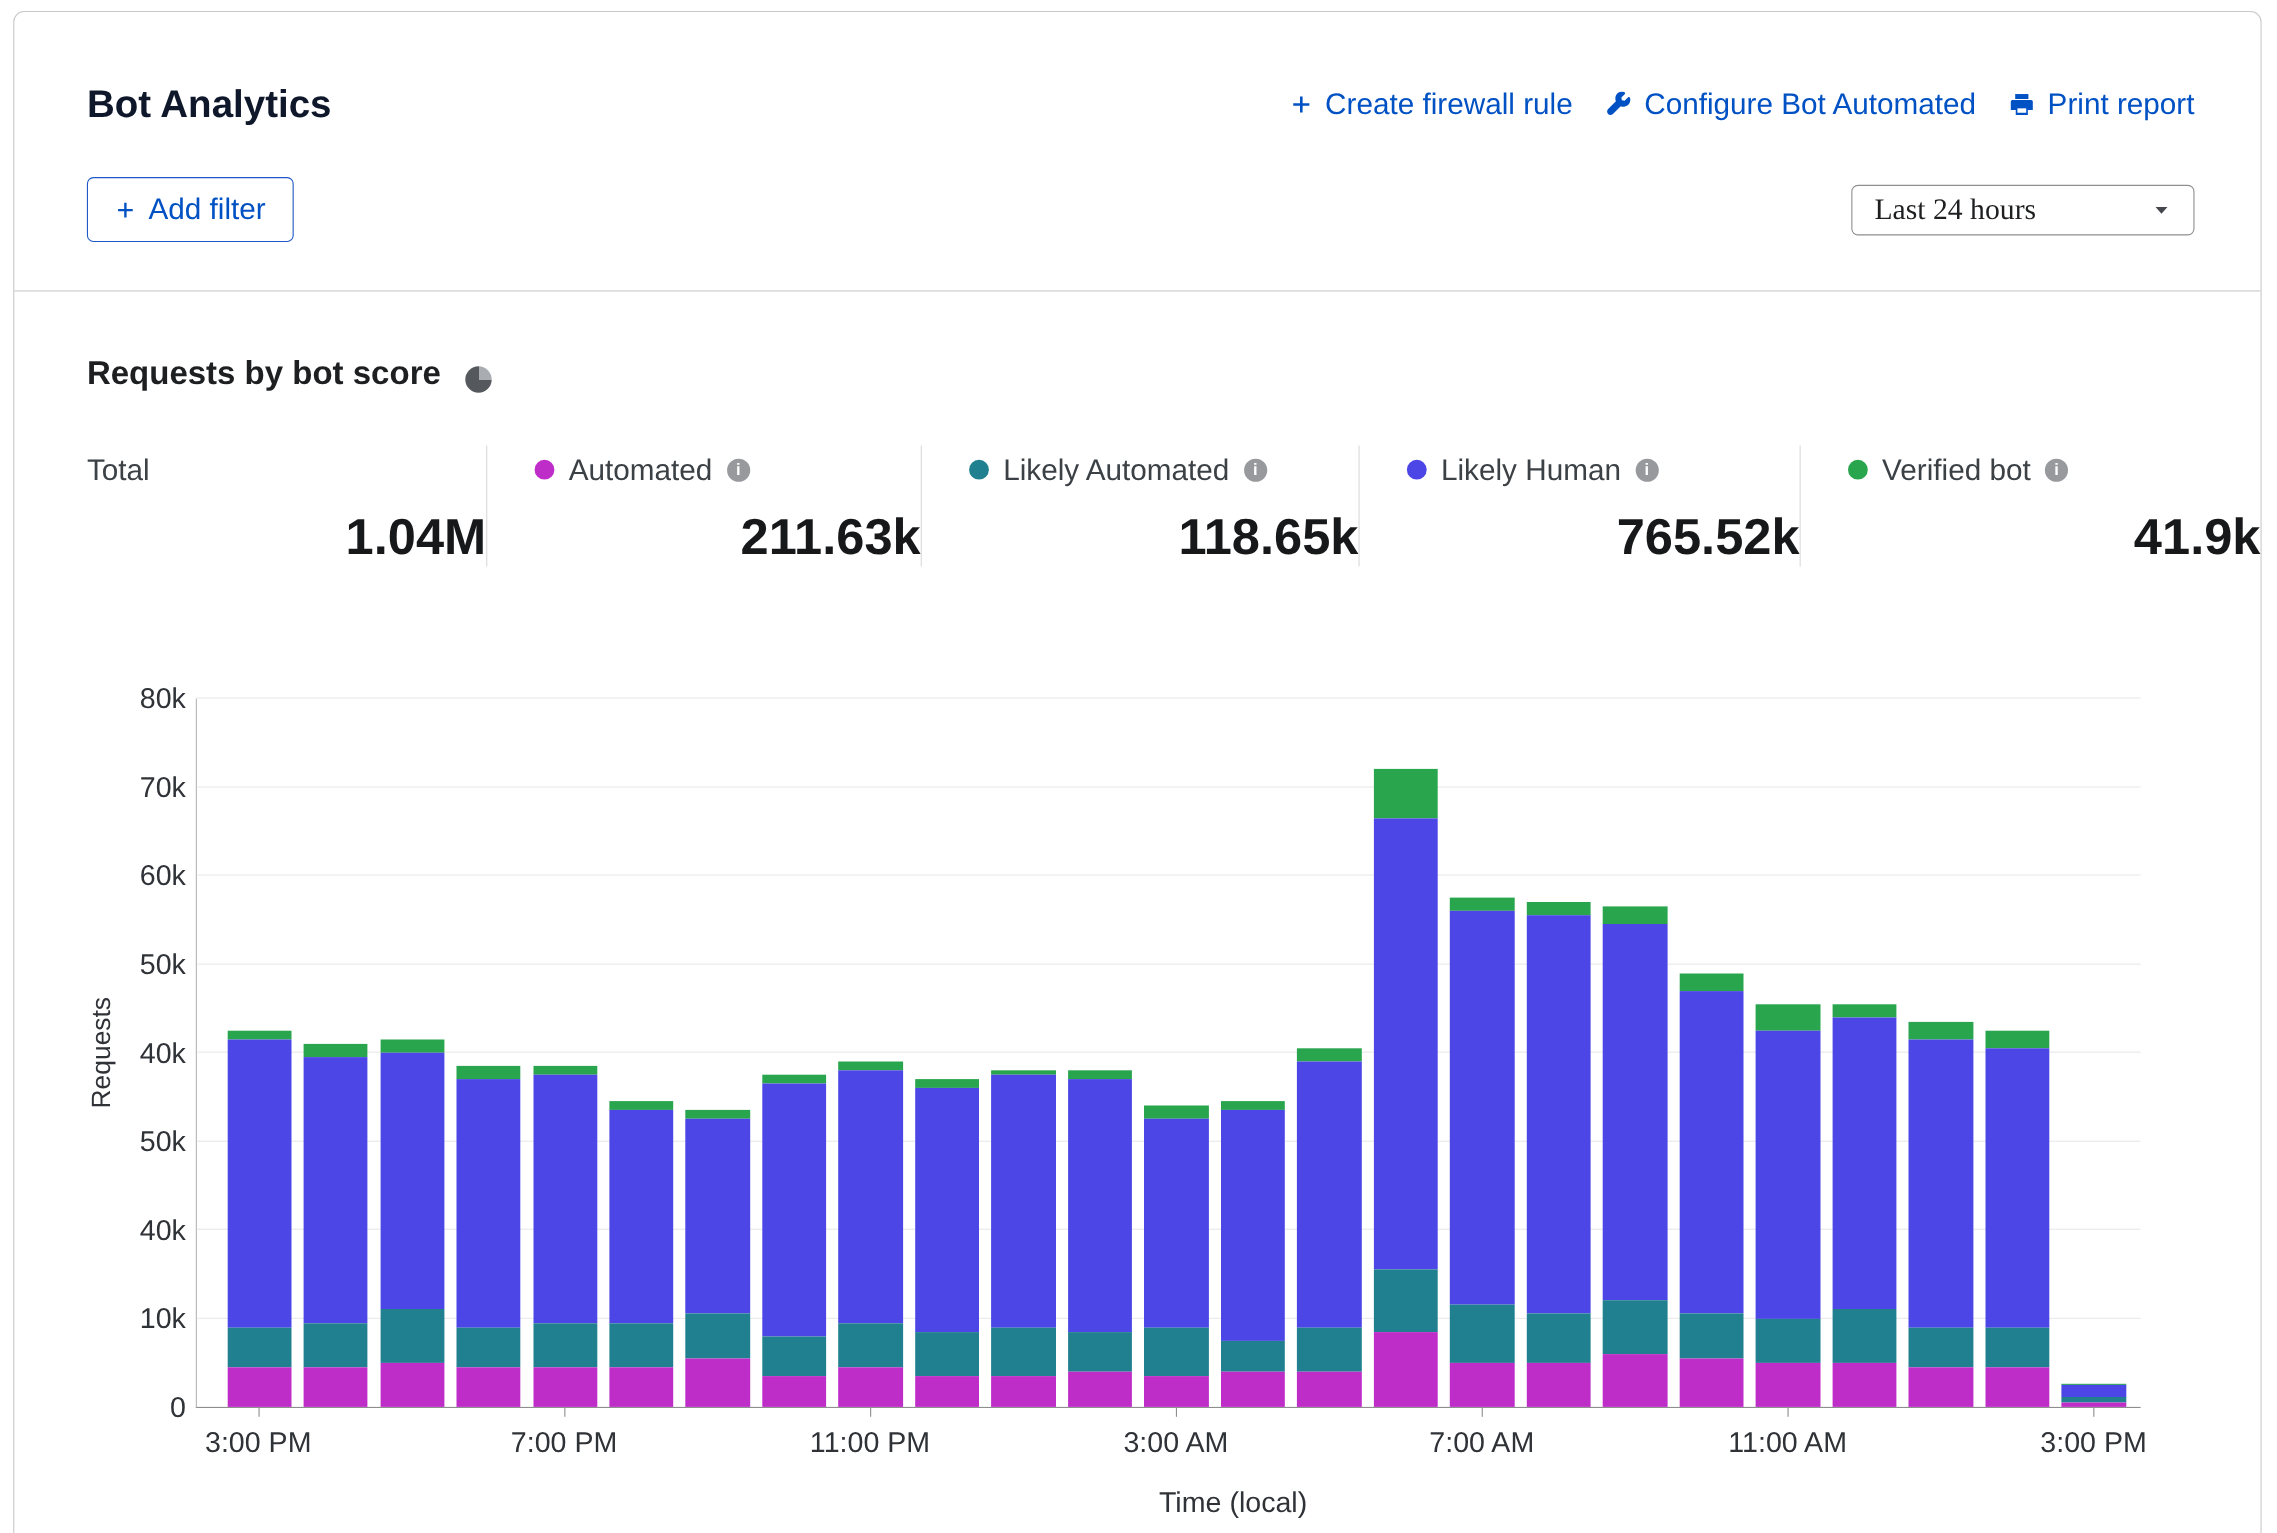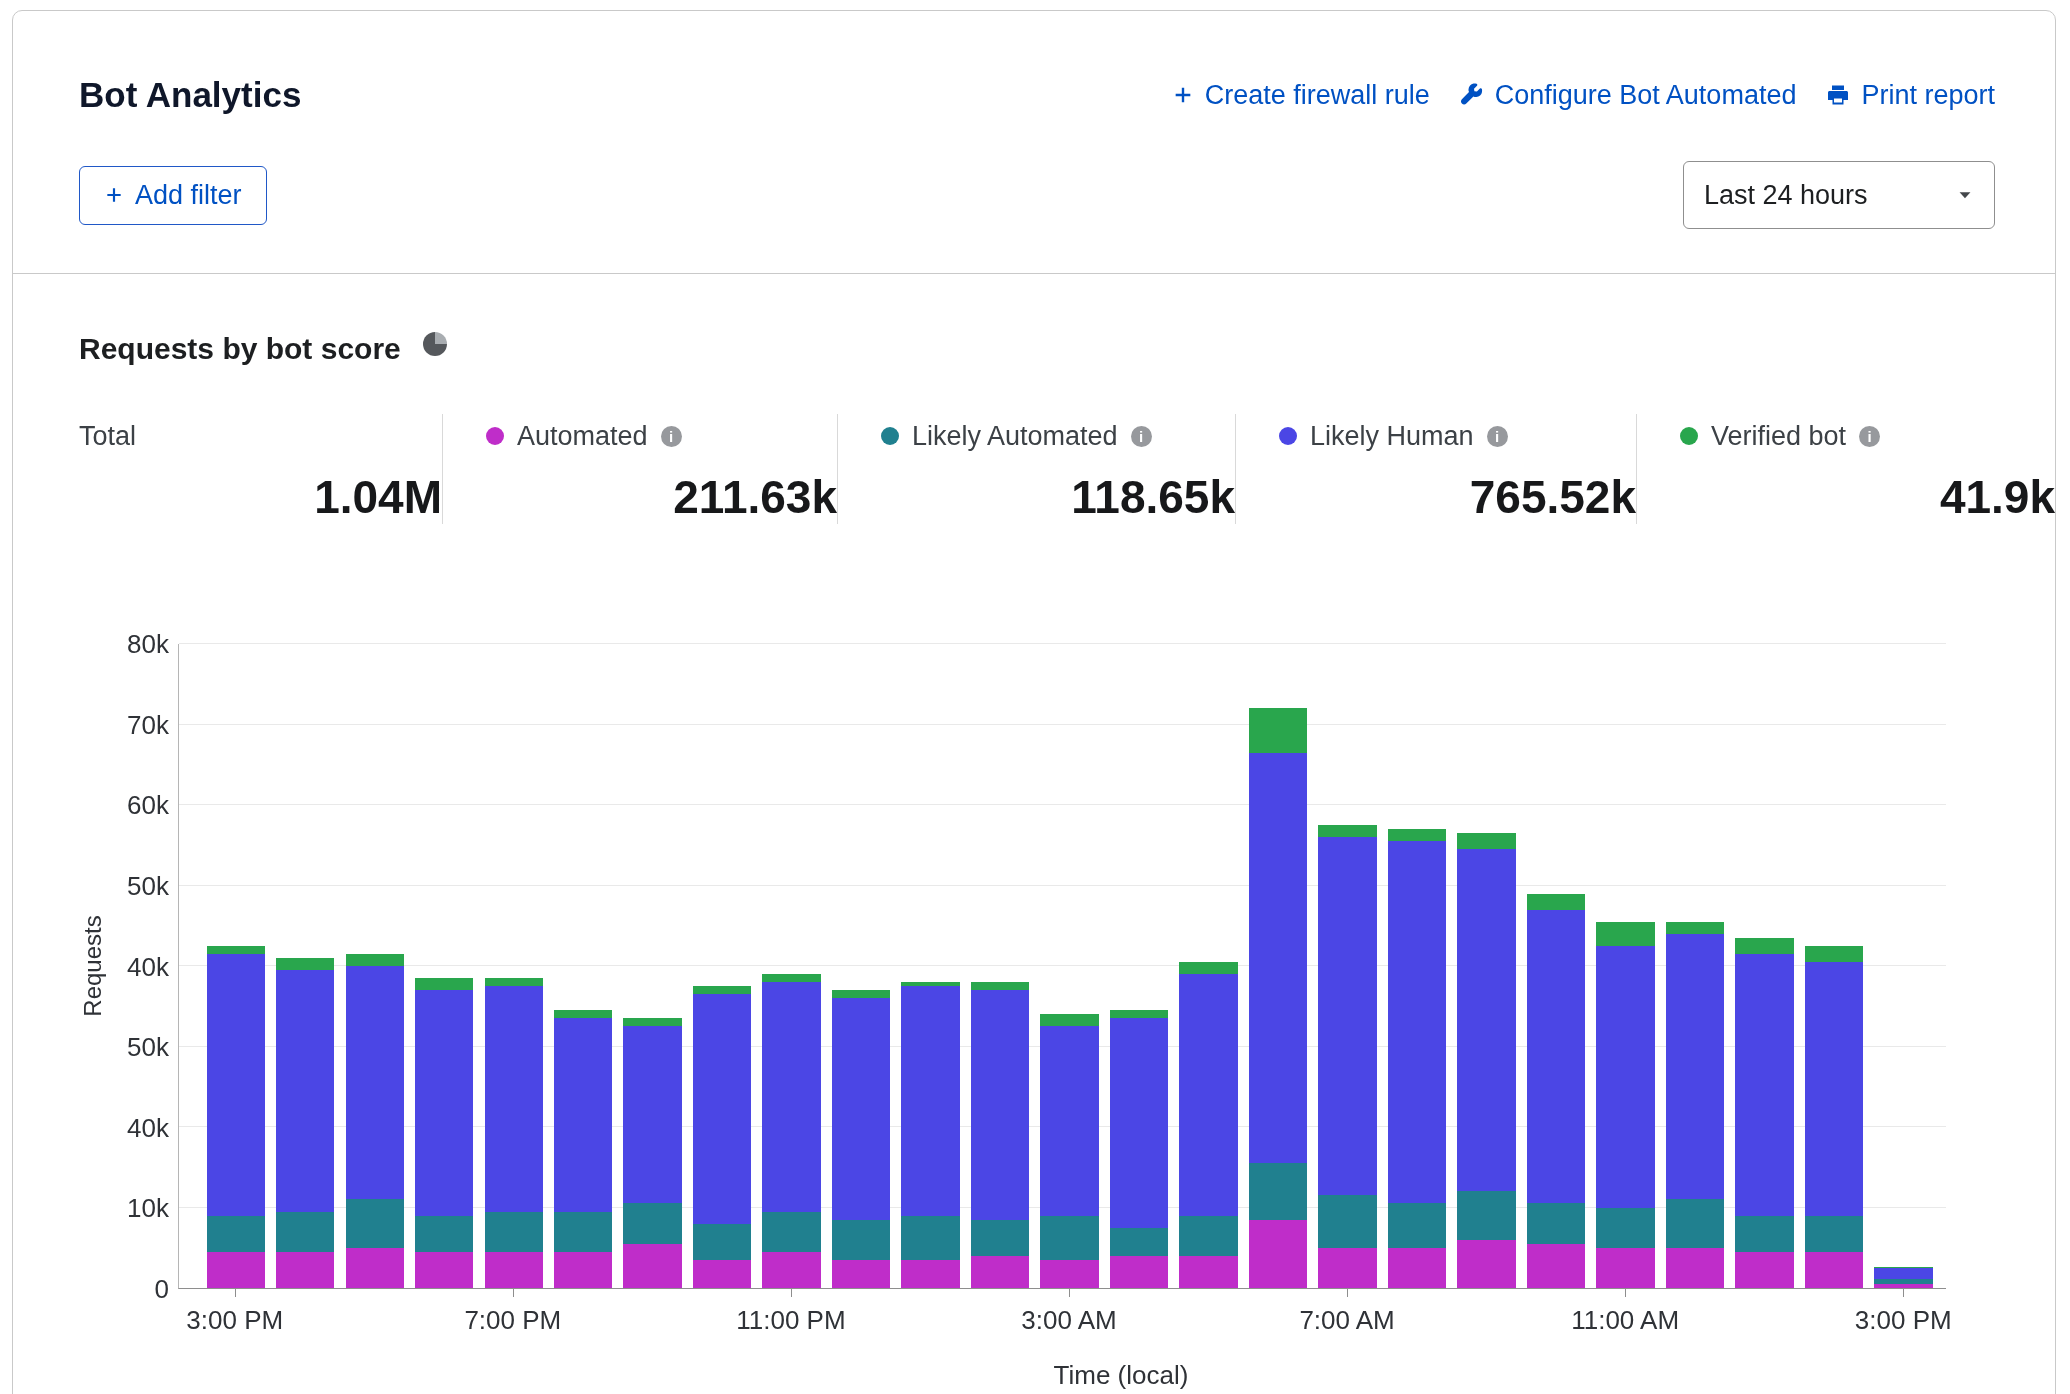--- a/index.html
+++ b/index.html
@@ -13,27 +13,27 @@
   .page-title { font-size:35px; font-weight:700; color:#0f172a; }
   .header-actions { display:flex; gap:30px; }
   .action-link { display:flex; align-items:center; gap:11px; color:#0051c3;
     font-size:27px; text-decoration:none; cursor:pointer; }
   .action-link svg { flex:0 0 auto; }
 
   .filters-row { display:flex; justify-content:space-between; align-items:center; margin-top:46px; }
   .add-filter-btn { display:flex; align-items:center; gap:11px; border:1px solid #2058c7;
     color:#0051c3; background:#fff; font-size:27px; padding:13px 24px; border-radius:6px;
     cursor:pointer; font-family:inherit; }
-  .time-range { width:312px; height:68px; border:1px solid #8f8f8f; border-radius:6px;
+  .time-range { width:312px; height:46px; border:1px solid #8f8f8f; border-radius:6px;
     display:flex; align-items:center; justify-content:space-between; padding:0 16px 0 20px;
-    font-size:27px; color:#1d1f21; cursor:pointer; background:#fff; }
+    font-size:27px; color:#1d1f21; cursor:pointer; background:#fff;font-family:Liberation Serif, serif; }
 
   .divider { border-top:1px solid #c9c9c9; margin-top:44px; }
 
-  .section-title-row { display:flex; align-items:flex-start; gap:22px; padding:58px 66px 0 66px; }
+  .section-title-row { display:flex; align-items:flex-end; gap:22px; padding:58px 66px 0 66px; }
   .section-title { font-size:30px; font-weight:700; color:#1d1f21; }
   .pie-icon { width:24px; height:24px; border-radius:50%;
     background:conic-gradient(#a9adb1 0 90deg, #55585c 90deg 360deg); }
 
   .stats { display:grid; grid-template-columns:363px 395px 398px 401px 1fr;
     margin-top:48px; padding-left:66px; }
   .stat { padding-top:4px;text-align:right; }
   .stat + .stat { border-left:1px solid #d9d9d9; padding-left:43px; }
   .stat-label-row { display:flex; align-items:center; gap:13px; font-size:27px;
     color:#3c4146; height:36px; }

